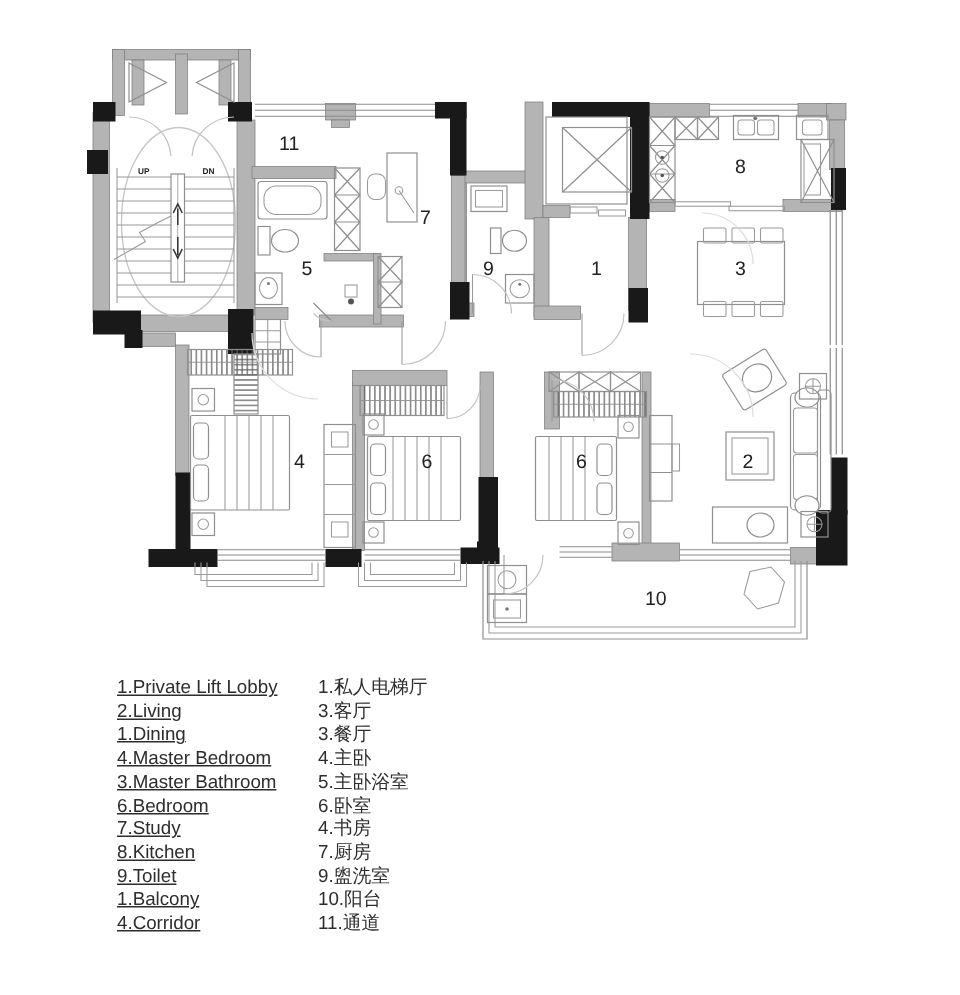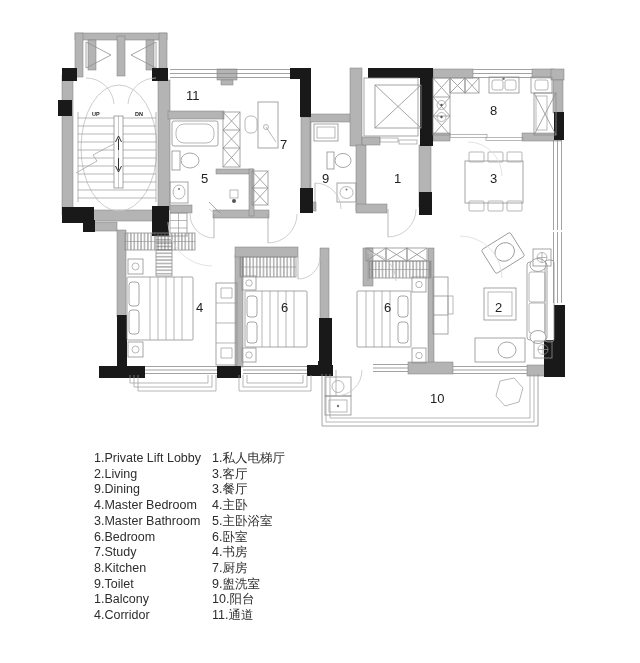--- a/index.html
+++ b/index.html
@@ -3,21 +3,21 @@
 <meta charset="utf-8">
 <style>
   html,body{margin:0;padding:0;background:#fff;}
   .stage{position:relative;width:640px;height:663px;background:#fff;overflow:hidden;
          font-family:"Liberation Sans",sans-serif;}
   svg{position:absolute;left:0;top:0;}
   svg text{font-family:"Liberation Sans","DejaVu Sans",sans-serif;fill:#222;}
   .legend{position:absolute;top:451px;left:0;width:640px;color:#2d2d2d;
           font-size:12.5px;line-height:15.7px;}
   .legend .col{position:absolute;top:0;white-space:nowrap;}
-  .legend .col.en{left:94px;}
+  .legend .col.en{left:78px;text-decoration:underline;}
   .legend .col.zh{left:212px;}
   
   .w{fill:#b4b4b4;stroke:#7d7d7d;stroke-width:.5;}
   .b{fill:#191919;stroke:none;}
   .f{fill:none;stroke:#8f8f8f;stroke-width:.8;}
   .ff{fill:#fff;stroke:#8f8f8f;stroke-width:.8;}
   .fx{fill:none;stroke:#9a9a9a;stroke-width:.7;}
   .win{stroke:#8a8a8a;stroke-width:.8;fill:none;}
   .arc{fill:none;stroke:#c3c3c3;stroke-width:.8;}
   .farc{fill:none;stroke:#dcdcdc;stroke-width:.8;}
@@ -334,21 +334,21 @@
     <text class="lbl" x="322" y="183">9</text>
     <text class="lbl" x="430" y="403">10</text>
     <text class="lbl" x="186" y="100">11</text>
   </g>
 </svg>
 
 <div class="legend">
   <div class="col en">
     <div>1.Private Lift Lobby</div>
     <div>2.Living</div>
-    <div>9.Dining</div>
+    <div>1.Dining</div>
     <div>4.Master Bedroom</div>
     <div>3.Master Bathroom</div>
     <div>6.Bedroom</div>
     <div>7.Study</div>
     <div>8.Kitchen</div>
     <div>9.Toilet</div>
     <div>1.Balcony</div>
     <div>4.Corridor</div>
   </div>
   <div class="col zh">

